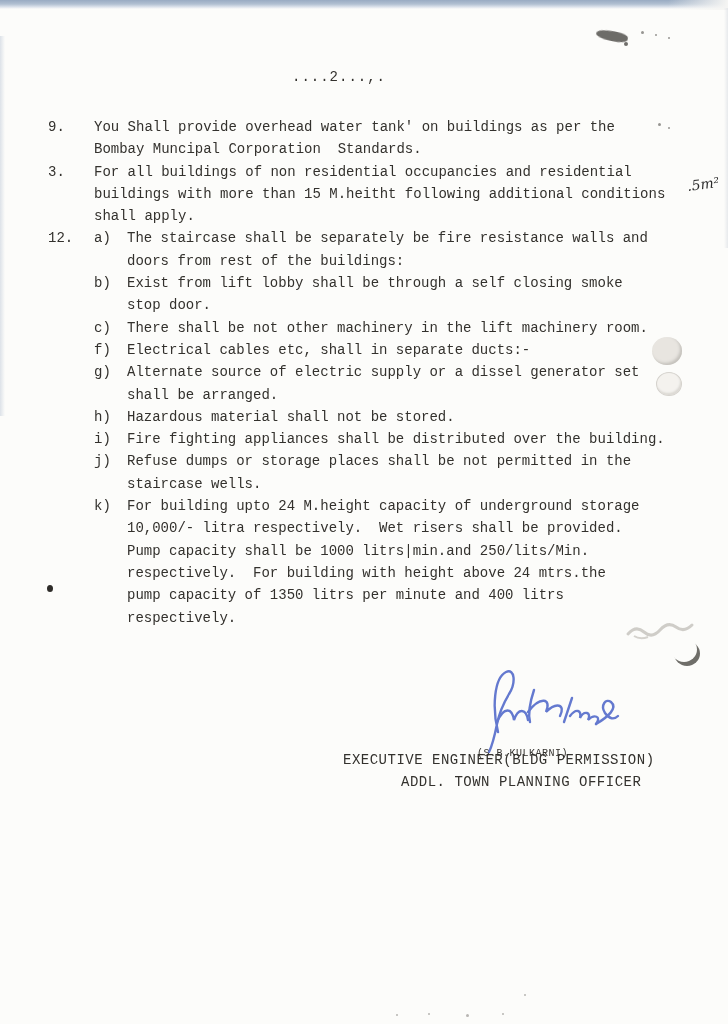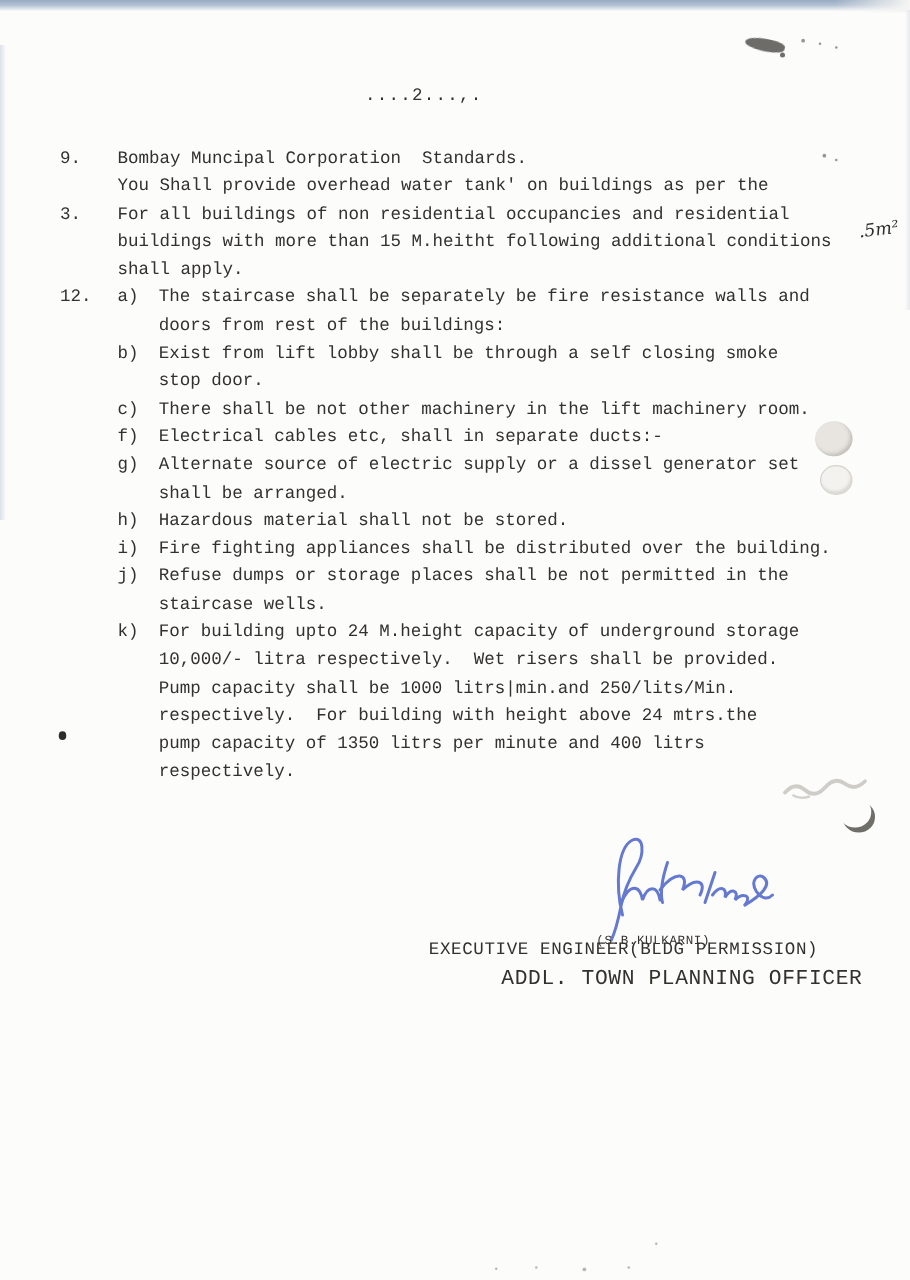--- a/index.html
+++ b/index.html
@@ -60,21 +60,21 @@
     position:absolute;left:687px;top:176px;
     font-family:"DejaVu Serif",serif;font-style:italic;
     font-size:14px;color:#2c2c2c;transform:rotate(-7deg);
     white-space:pre;
   }
 
   .signature-svg{position:absolute;left:468px;top:664px;}
 
   .sig-name{position:absolute;left:477px;top:748px;font-size:10px;letter-spacing:.5px;white-space:pre;}
   .sig-title1{position:absolute;left:343px;top:752px;font-size:14px;letter-spacing:.5px;white-space:pre;text-align:right;}
-  .sig-title2{position:absolute;left:401px;top:774px;font-size:17px;letter-spacing:.5px;white-space:pre;}
+  .sig-title2{position:absolute;left:401px;top:774px;font-size:14px;letter-spacing:.5px;white-space:pre;}
 
   
   .smudge{
     position:absolute;left:596px;top:31px;width:32px;height:10px;
     background:#55534f;border-radius:60% 40% 50% 50%;
     transform:rotate(12deg);filter:blur(.6px);opacity:.85;
   }
   .smudge-dot{position:absolute;width:4px;height:4px;border-radius:50%;background:#4c4a46;opacity:.8;}
   .speck{position:absolute;border-radius:50%;background:#6b6965;opacity:.7;}
 
@@ -109,22 +109,22 @@
   <div class="right-edge"></div>
 
   <div class="page-number ink">....2...,.</div>
 
   <div class="margin-note">.5m²</div>
 
   <div class="conditions ink">
       <div class="cond-row">
         <div class="cond-num">9.</div>
         <div class="cond-lines">
+          <div class="cond-line">You Shall provide overhead water tank' on buildings as per the</div>
           <div class="cond-line">Bombay Muncipal Corporation  Standards.</div>
-          <div class="cond-line">You Shall provide overhead water tank' on buildings as per the</div>
         </div>
       </div>
       <div class="cond-row">
         <div class="cond-num">3.</div>
         <div class="cond-lines">
           <div class="cond-line">For all buildings of non residential occupancies and residential</div>
           <div class="cond-line">buildings with more than 15 M.heitht following additional conditions</div>
           <div class="cond-line">shall apply.</div>
         </div>
       </div>

